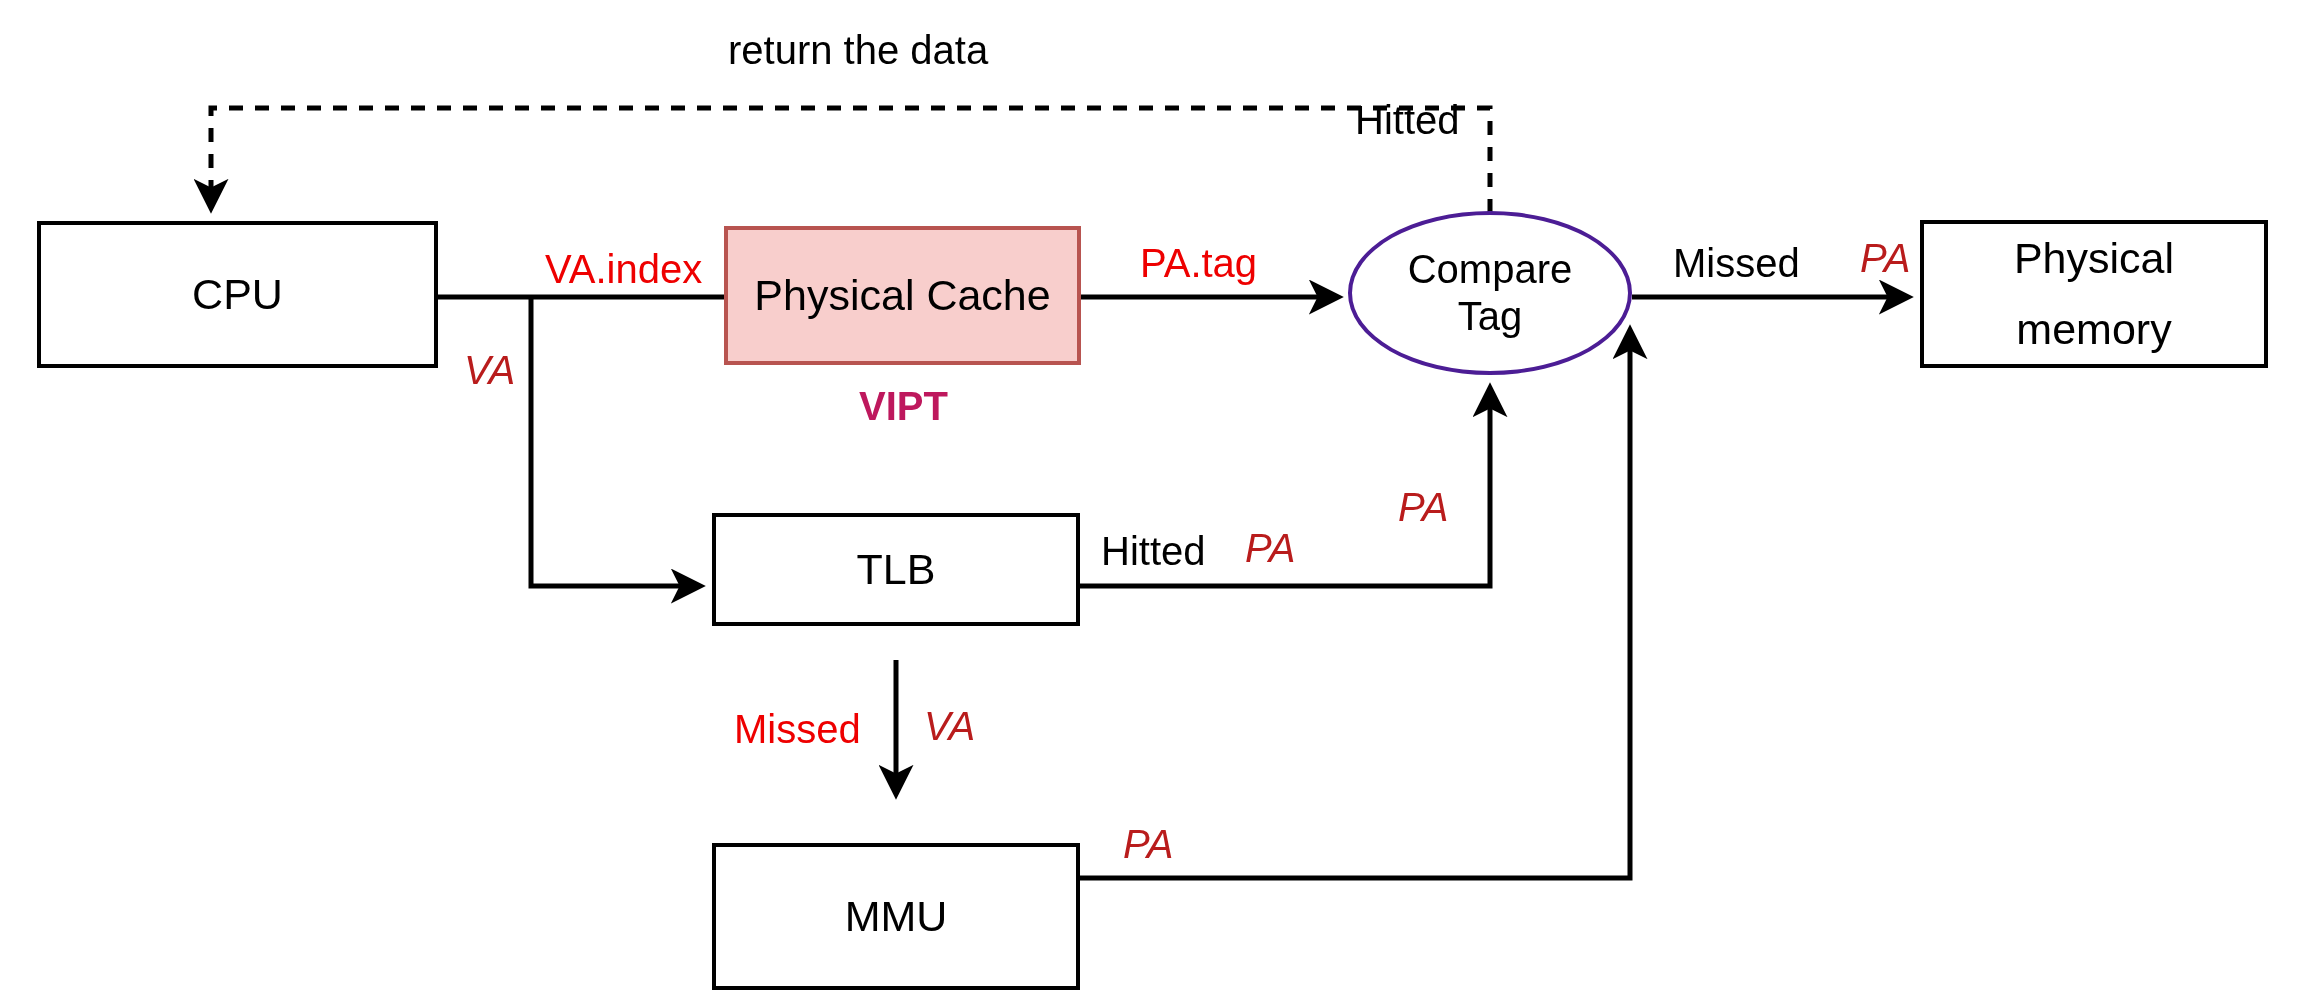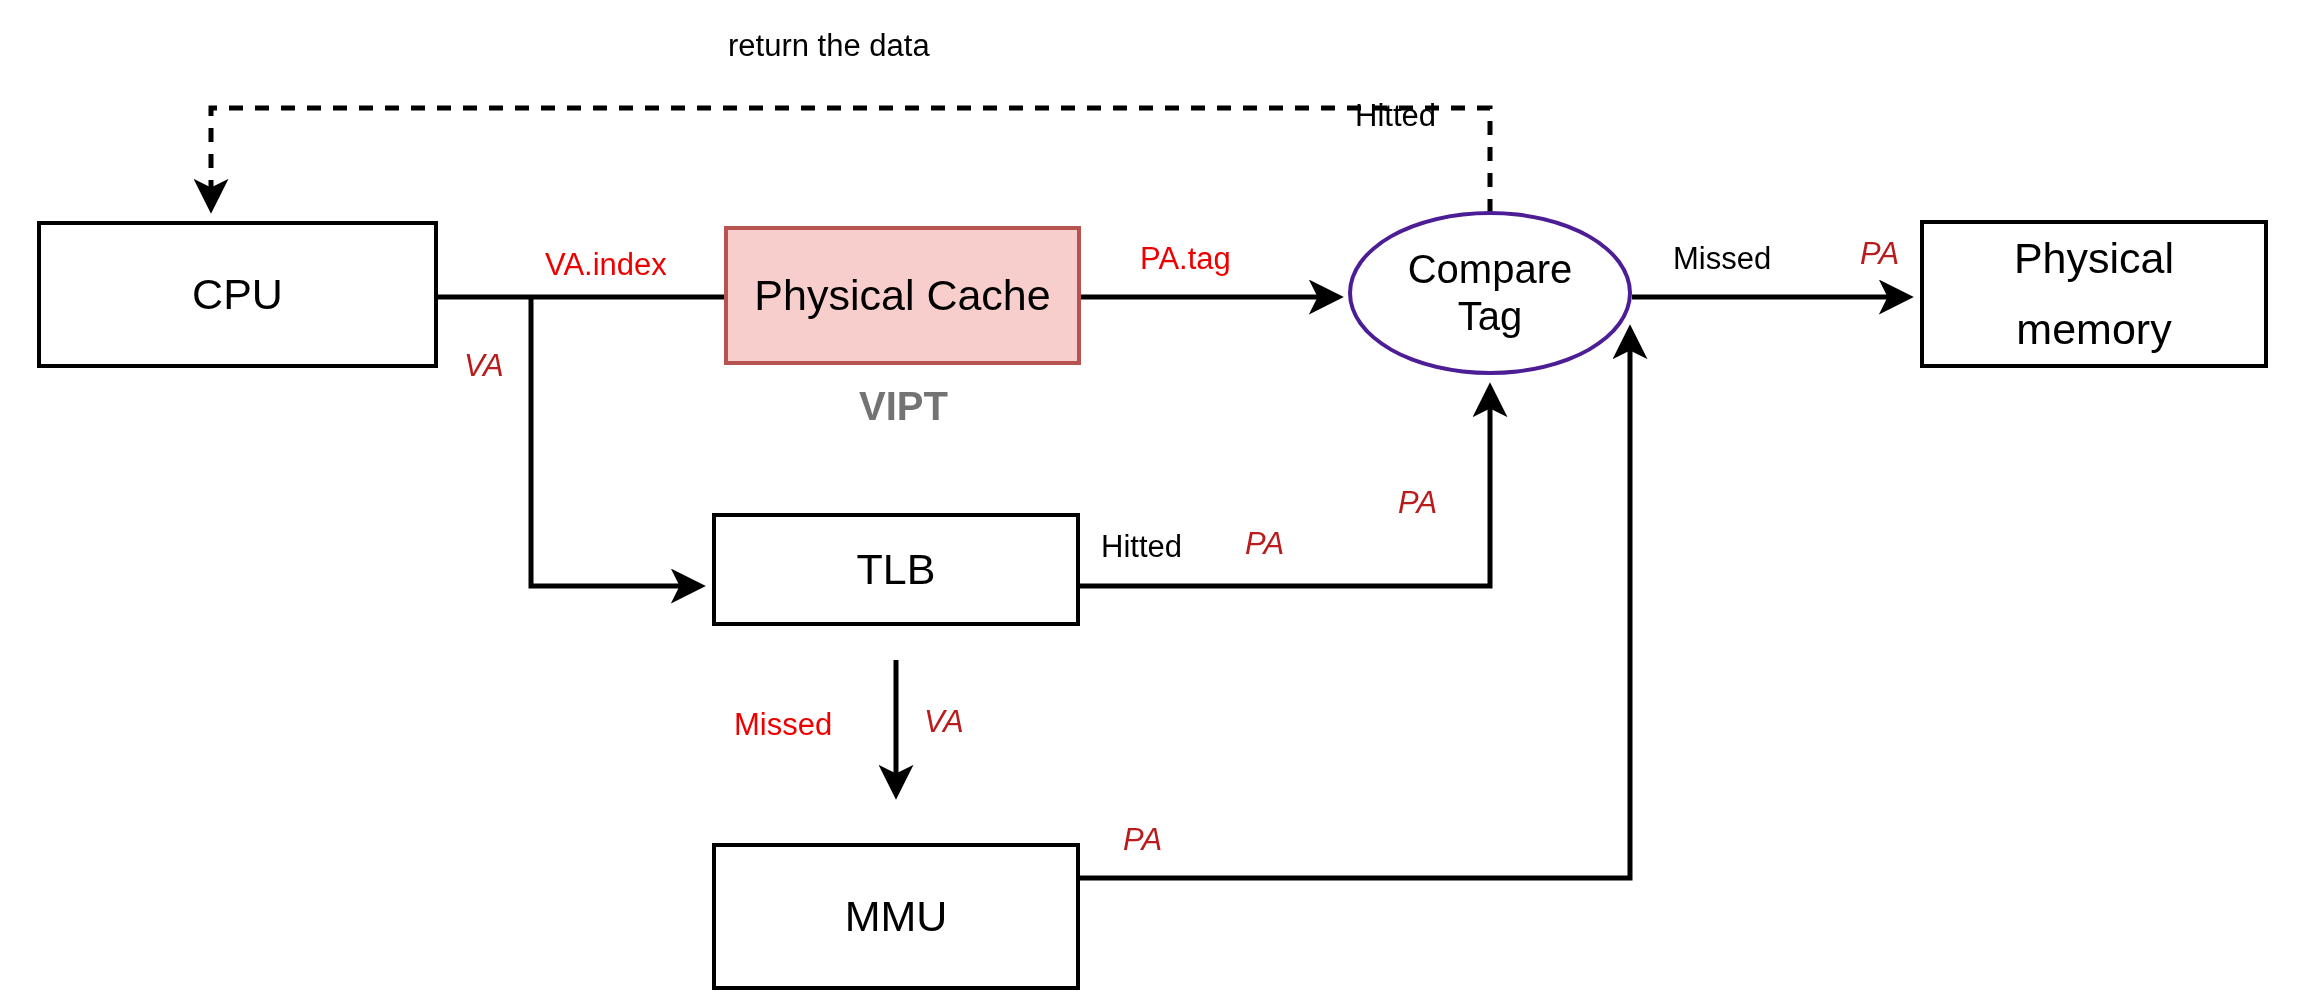--- a/index.html
+++ b/index.html
@@ -49,32 +49,32 @@
   .node.ellipse {
     border: 4px solid #4c1d95;
     border-radius: 50%;
     background: #ffffff;
     font-size: 40px;
   }
   .label {
     position: absolute;
     white-space: nowrap;
     color: #000000;
-    font-size: 31px;
+    font-size: 40px;
     line-height: 1;
   }
   .label.red {
     color: #ee0000;
   }
   .label.red-italic {
     color: #b91c1c;
     font-style: italic;
   }
   .label.bold-red {
-    color: #737373;
+    color: #be185d;
     font-weight: bold;
     font-size: 40px;
   }
 </style>
 </head>
 <body>
 
 <div id="diagram-root">
 
   <svg class="edges" viewBox="0 0 2304 996" xmlns="http://www.w3.org/2000/svg">

